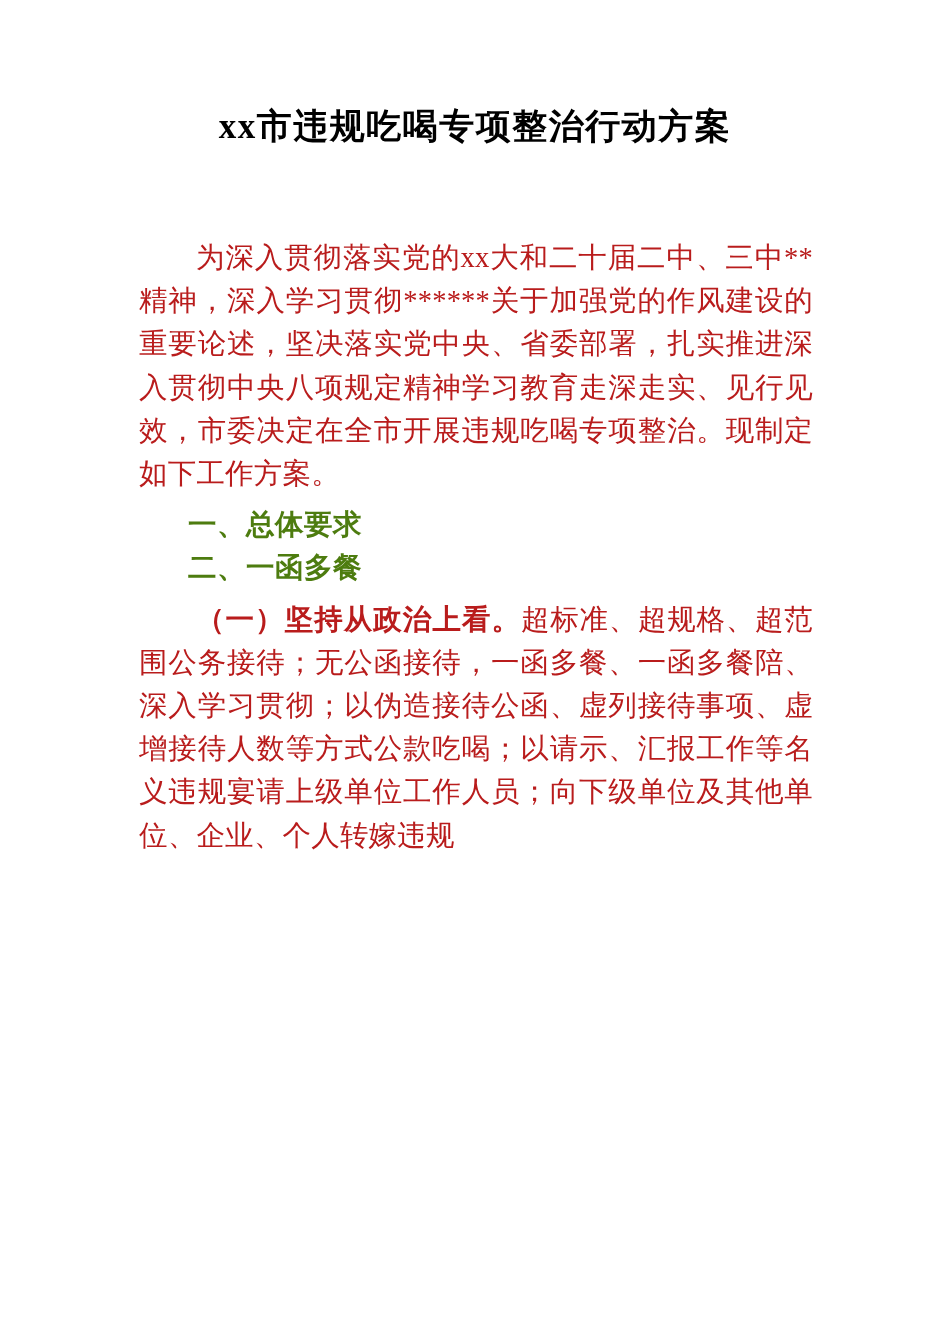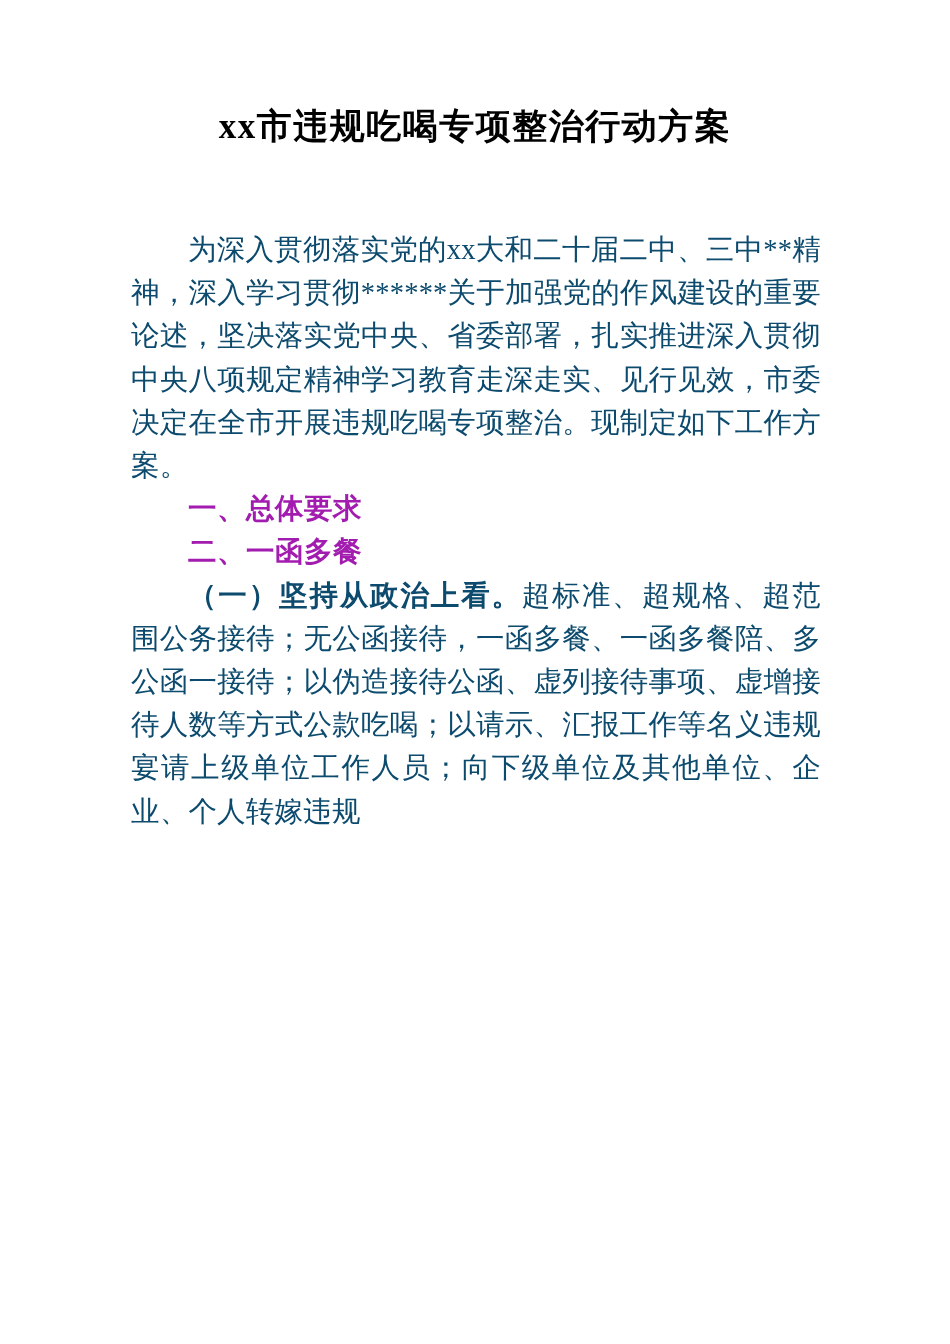--- a/index.html
+++ b/index.html
@@ -40,43 +40,43 @@
   }
 
   .body-block {
     position: absolute;
     top: 228px;
     left: 131px;
     width: 690px;
   }
 
   p.para {
-    margin: 0;
+    margin: 8px;
     padding: 0;
     font-family: "Liberation Serif", "DejaVu Serif", serif;
     font-size: 28.5px;
     line-height: 43.2px;
     text-align: justify;
     text-align-last: left;
     text-justify: inter-ideograph;
     text-indent: 57px;
     letter-spacing: 0.2px;
-    color: #0c4a6e;
+    color: #b91c1c;
   }
 
   p.heading {
     margin: 0;
     padding: 0;
     font-family: "Liberation Sans", "DejaVu Sans", sans-serif;
     font-weight: 700;
     font-size: 28.5px;
     line-height: 43.2px;
     text-indent: 57px;
     letter-spacing: 0.5px;
-    color: #a21caf;
+    color: #4d7c0f;
   }
 
   .lead {
     font-family: "Liberation Sans", "DejaVu Sans", sans-serif;
     font-weight: 700;
     letter-spacing: 0.5px;
   }
 </style>
 </head>
 <body>
@@ -87,16 +87,16 @@
 
   <div class="body-block">
 
     <p class="para">为深入贯彻落实党的xx大和二十届二中、三中**精神，深入学习贯彻******关于加强党的作风建设的重要论述，坚决落实党中央、省委部署，扎实推进深入贯彻中央八项规定精神学习教育走深走实、见行见效，市委决定在全市开展违规吃喝专项整治。现制定如下工作方案。</p>
 
     <p class="heading">一、总体要求</p>
 
 
     <p class="heading">二、一函多餐</p>
 
-    <p class="para"><span class="lead">（一）坚持从政治上看。</span><span>超标准、超规格、超范围公务接待；无公函接待，一函多餐、一函多餐陪、多公函一接待；以伪造接待公函、虚列接待事项、虚增接待人数等方式公款吃喝；以请示、汇报工作等名义违规宴请上级单位工作人员；向下级单位及其他单位、企业、个人转嫁违规</span></p>
+    <p class="para"><span class="lead">（一）坚持从政治上看。</span><span>超标准、超规格、超范围公务接待；无公函接待，一函多餐、一函多餐陪、深入学习贯彻；以伪造接待公函、虚列接待事项、虚增接待人数等方式公款吃喝；以请示、汇报工作等名义违规宴请上级单位工作人员；向下级单位及其他单位、企业、个人转嫁违规</span></p>
 
   </div>
 </div>
 
 </body></html>

